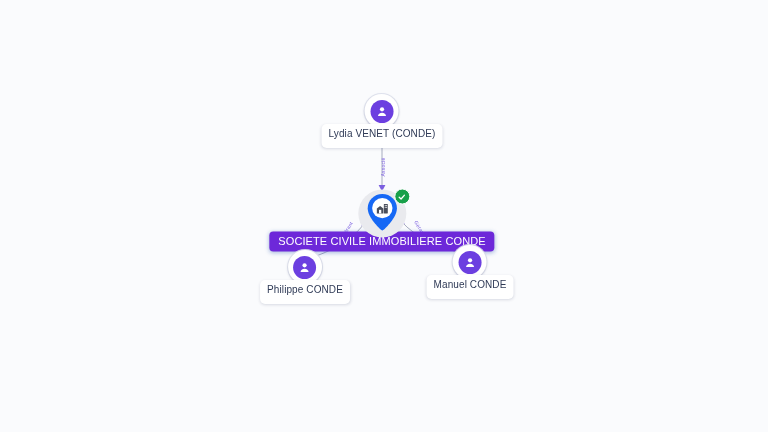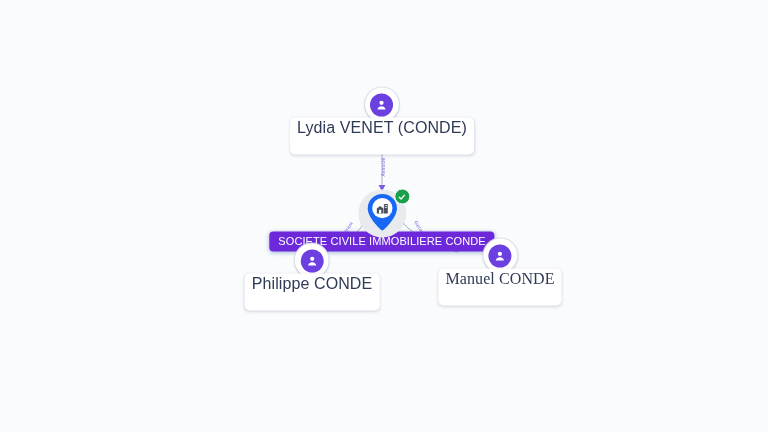--- a/index.html
+++ b/index.html
@@ -101,23 +101,23 @@
     justify-content: center;
     z-index: 4;
   }
   .company-badge svg { display:block; }
 
   
   .node-label {
     margin-top: -4px;
     background: #ffffff;
     color: #2f3a56;
-    font-size: 16px;
+    font-size: 10px;
     line-height: 13px;
-    padding: 3px 7px 21px 7px;
+    padding: 3px 7px 8px 7px;
     border-radius: 5px;
     white-space: nowrap;
     box-shadow: 0 1px 3px rgba(40,45,90,0.16);
     letter-spacing: .1px;
   }
   .node-label.selected {
     background: #6d28d9;
     color: #ffffff;
     box-shadow: 0 1px 4px rgba(20,70,170,0.35);
     font-size: 11px;
@@ -205,33 +205,33 @@
       </div>
       <div class="company-badge">
         <svg width="9" height="9" viewBox="0 0 24 24" fill="none" stroke="#ffffff" stroke-width="3.4" stroke-linecap="round" stroke-linejoin="round">
           <polyline points="5,12.6 10,17.4 19,7.2"></polyline>
         </svg>
       </div>
     </div>
     <div class="node-label selected">SOCIETE CIVILE IMMOBILIERE CONDE</div>
   </div>
 
-  <div class="node person-node" style="left:312px; top:277px;">
+  <div class="node person-node" style="left:305px; top:277px;">
     <div class="person-disc">
       <div class="person-avatar">
         <svg width="13" height="13" viewBox="0 0 24 24" fill="#ffffff">
           <circle cx="12" cy="8" r="3.9"></circle>
           <path d="M4.6 20.5c0-4.1 3.4-6.4 7.4-6.4s7.4 2.3 7.4 6.4z"></path>
         </svg>
       </div>
     </div>
     <div class="node-label">Philippe CONDE</div>
   </div>
 
-  <div class="node person-node" style="left:500px; top:272px;font-family:Liberation Serif, serif;">
+  <div class="node person-node" style="left:470px; top:272px;">
     <div class="person-disc">
       <div class="person-avatar">
         <svg width="13" height="13" viewBox="0 0 24 24" fill="#ffffff">
           <circle cx="12" cy="8" r="3.9"></circle>
           <path d="M4.6 20.5c0-4.1 3.4-6.4 7.4-6.4s7.4 2.3 7.4 6.4z"></path>
         </svg>
       </div>
     </div>
     <div class="node-label">Manuel CONDE</div>
   </div>

